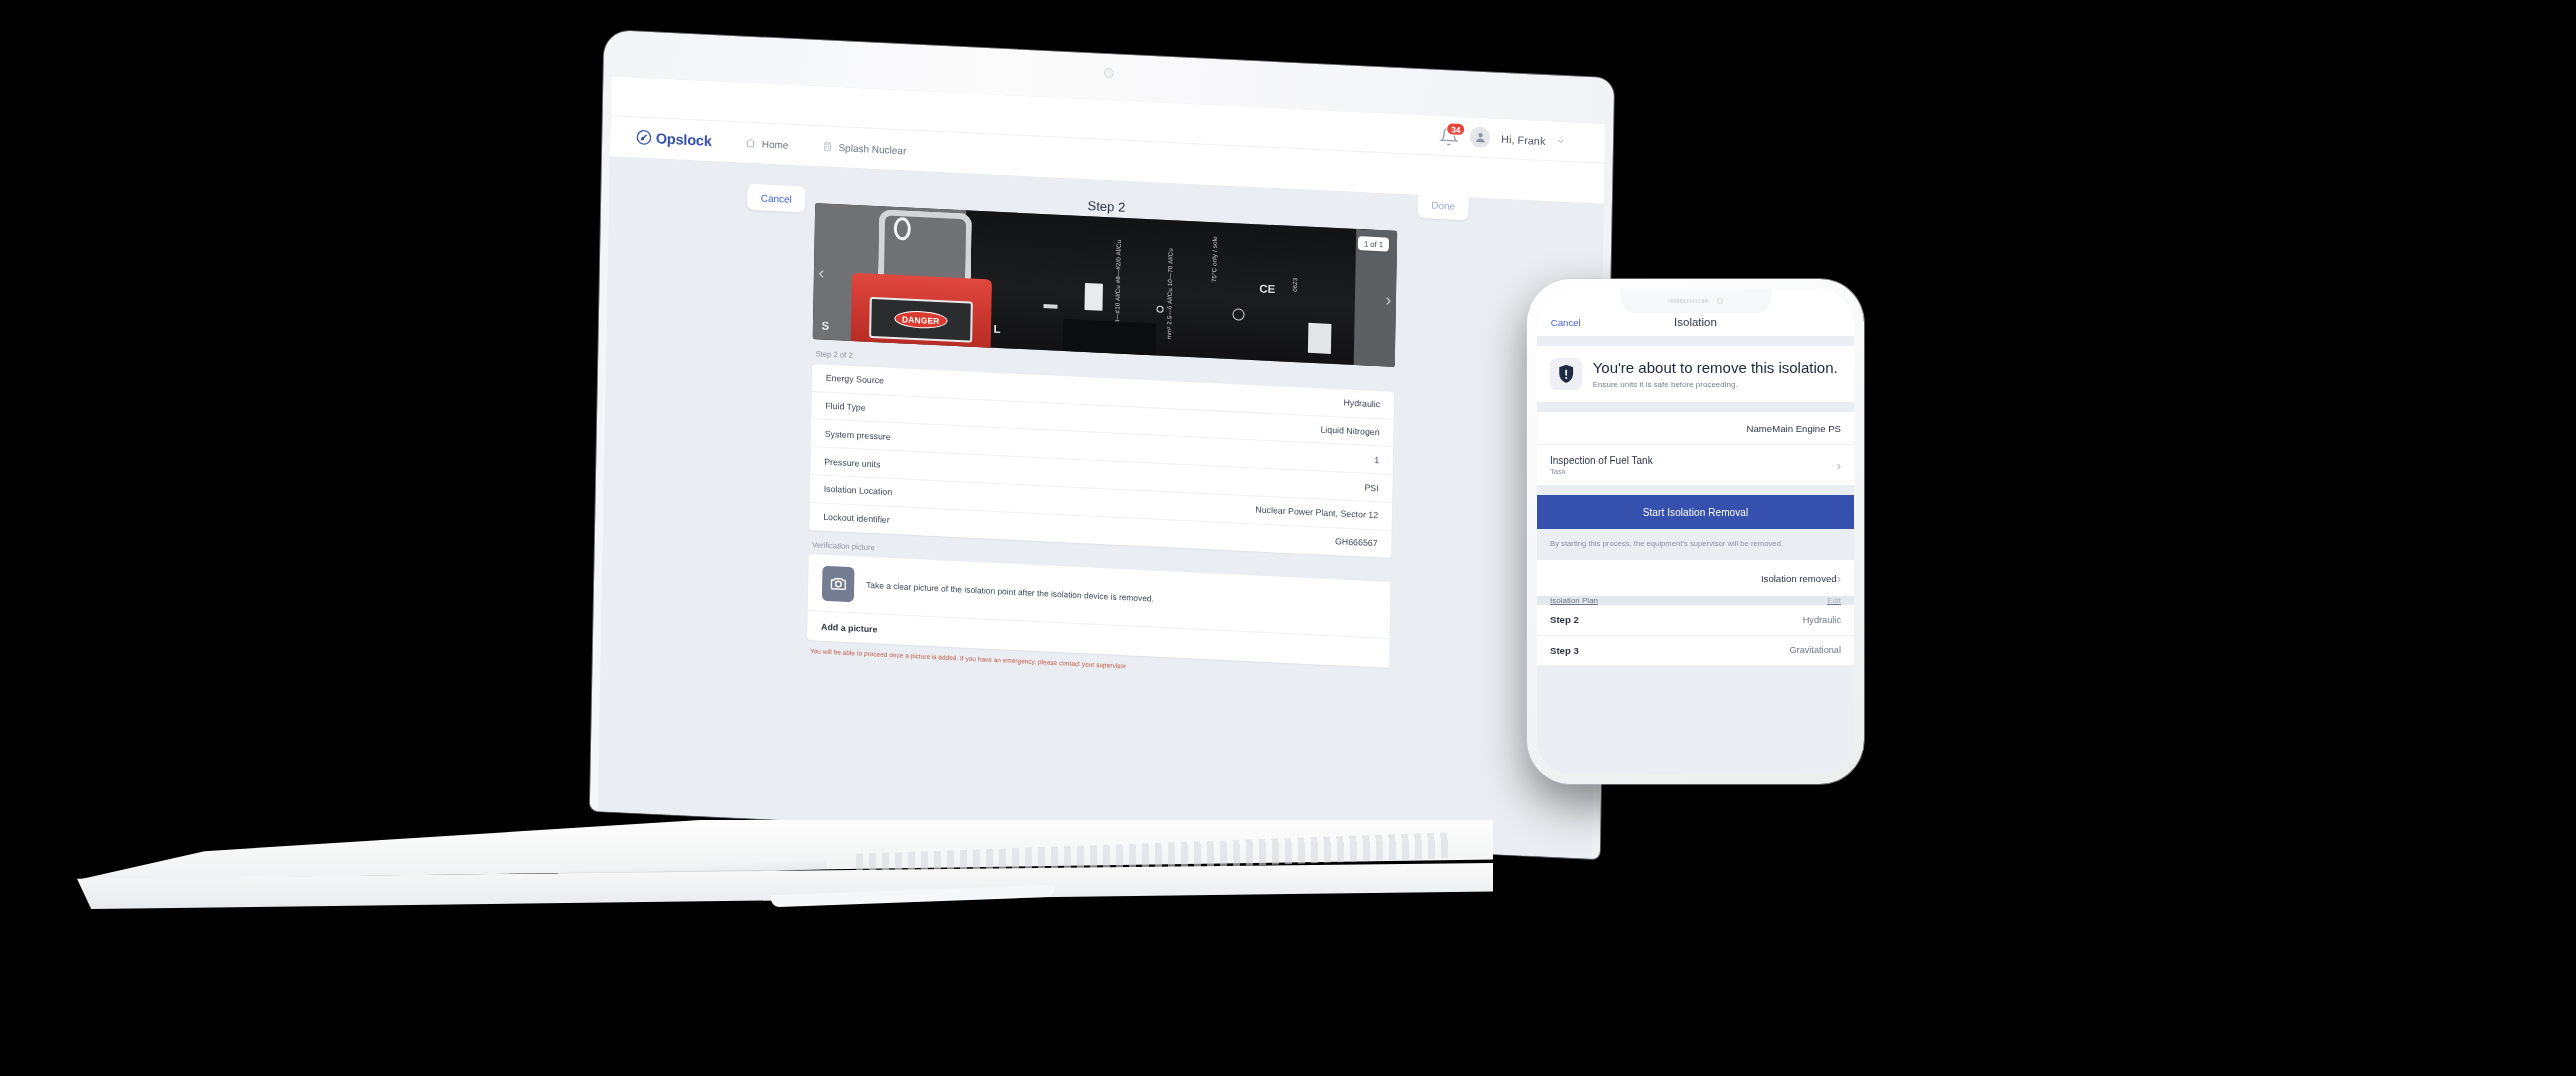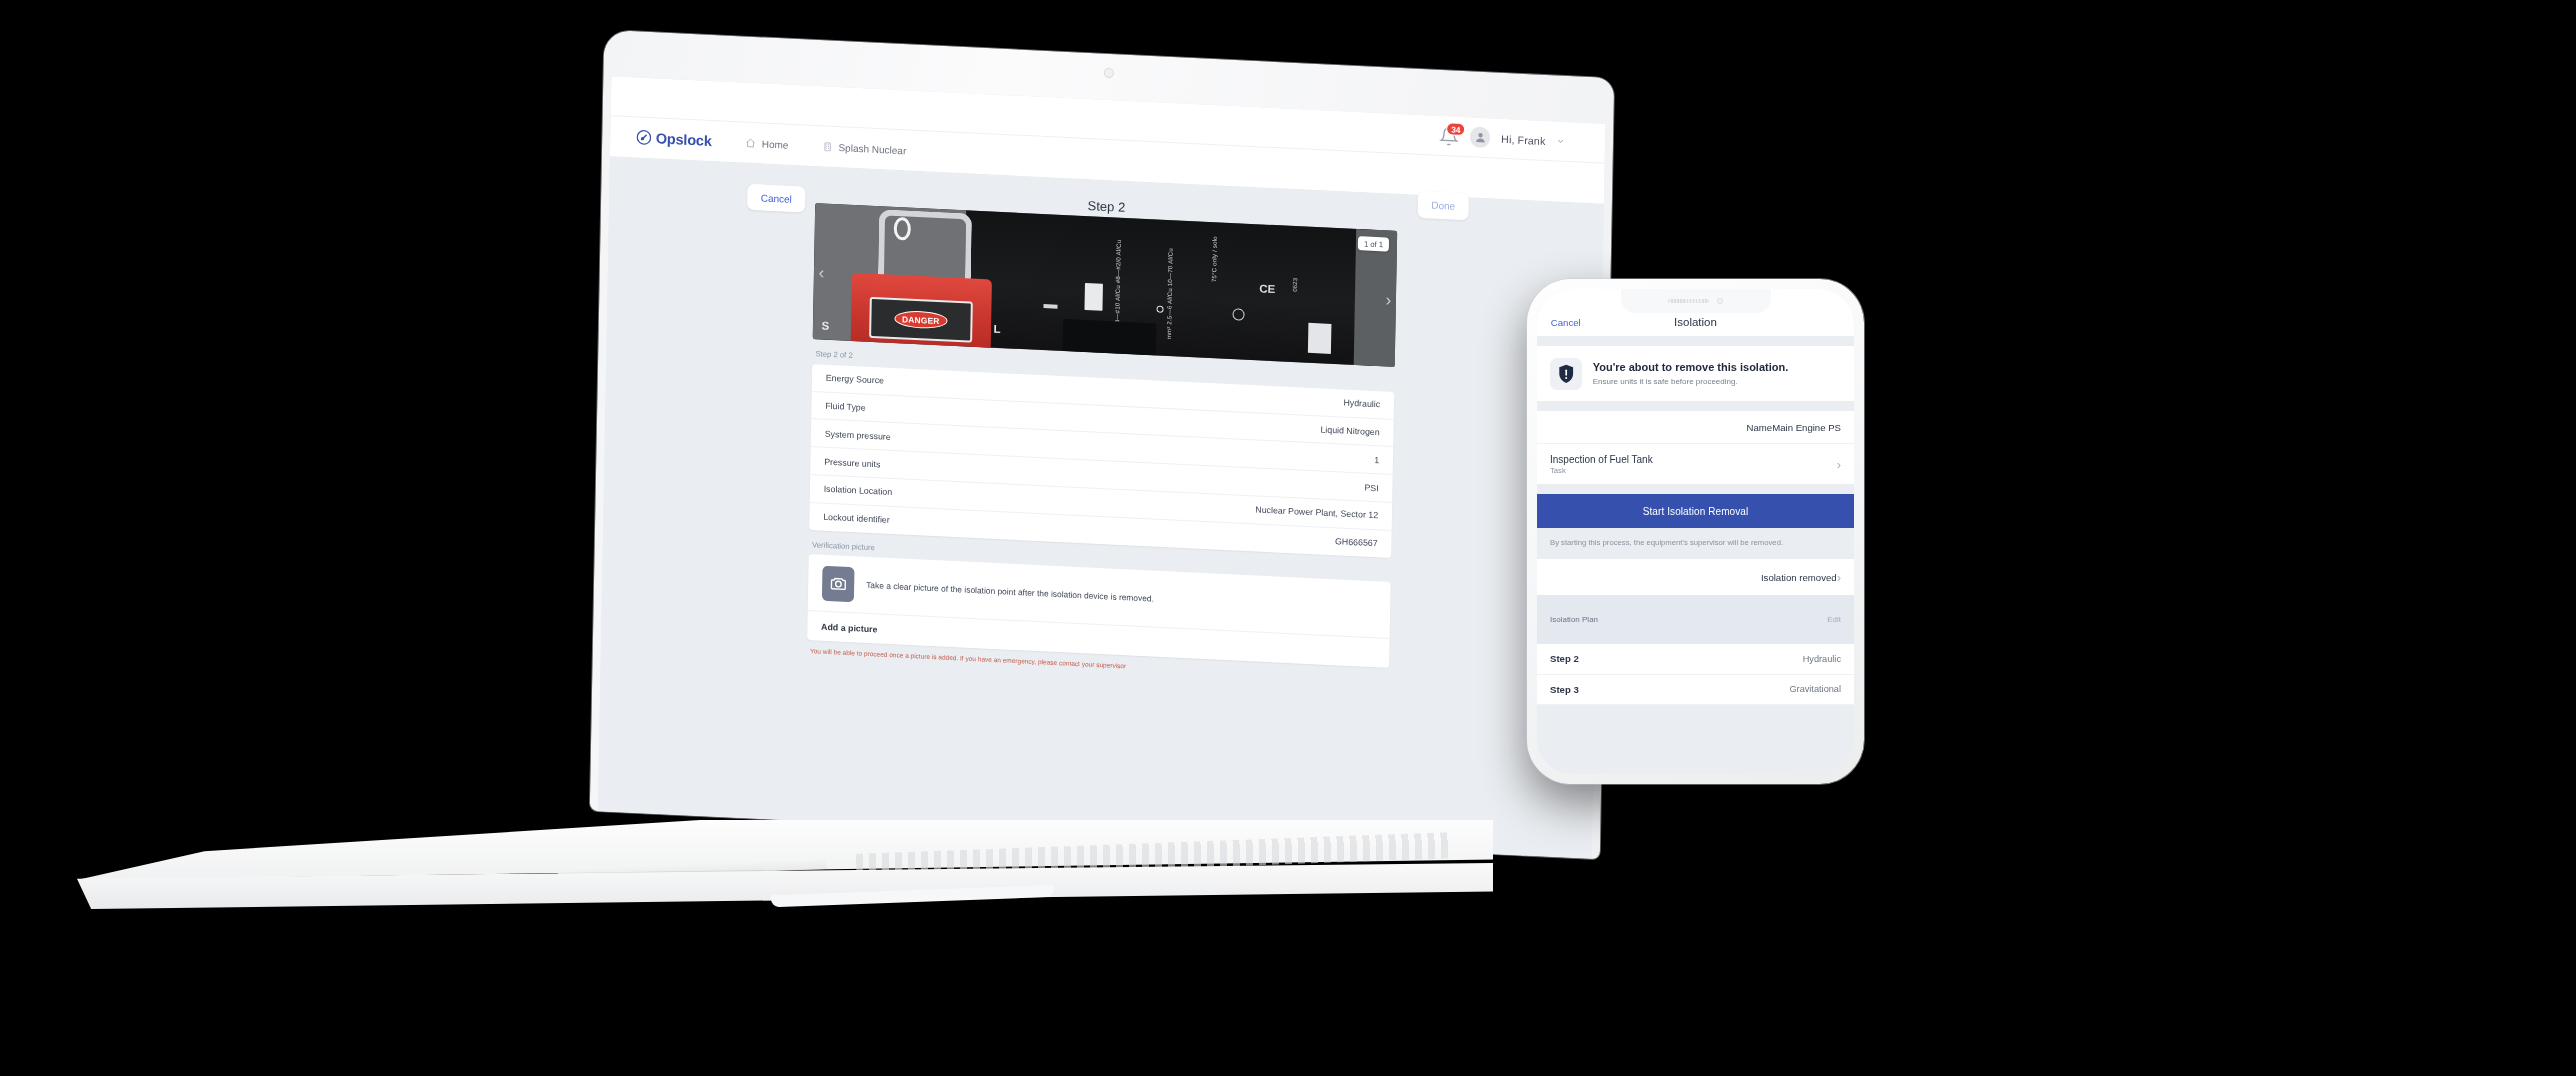--- a/index.html
+++ b/index.html
@@ -244,21 +244,21 @@
 
   .p-gap { height: 10px; background:#eaedf1; }
   .p-white { background:#fff; }
 
   .alert-row { display:flex; gap:10.7px; padding: 11.5px 13px; align-items:center; }
   .shield-tile {
     width:32px; height:32px; border-radius:6.9px; background:#eef0f5;
     display:flex; align-items:center; justify-content:center; flex:none;
   }
   .shield-tile svg { width:18.4px; height:20px; color:#1f2a44; }
-  .alert-h { font-size:11px; font-weight:700; color:#222b3d; line-height:1.35; }
+  .alert-h { font-size:15px; font-weight:400; color:#222b3d; line-height:1.35; }
   .alert-s { font-size:8px; color:#79808e; line-height:1.4; margin-top:1.5px; }
 
   .p-row {
     display:flex; align-items:center; justify-content:flex-end;
     padding: 10.7px 13px; border-bottom:0.8px solid #eff1f4; font-size:9.6px;
   }
   .p-row:last-child { border-bottom:none; }
   .p-k { color:#2c3547; }
   .p-v { color:#2c3547; }
   .p-row-sub { display:flex; align-items:center; justify-content:space-between; padding: 9.2px 13px; }
@@ -268,21 +268,21 @@
 
   .cta {
     display:block; width:100%; background:#3551ad; color:#fff;
     text-align:center; font-size:10px; padding: 11.5px 0; border:none;
     letter-spacing:0.1px;
   }
   .cta-note { font-size:7.7px; color:#8b92a0; padding: 8.4px 13px 10.7px; line-height:1.5; background:#eaedf1; }
 
   .plan-head {
     display:flex; align-items:center; justify-content:space-between;
-    padding: 20px 13px; background:#e4e8ef; font-size:8px; color:#6e7685;
+    padding: 0 13px; background:#e4e8ef; font-size:8px; color:#6e7685;text-decoration:underline;
   }
   .plan-edit { color:#a8aebb; font-size:8px;margin-left:16px; }
   .step-row {
     display:flex; align-items:center; justify-content:space-between;
     padding: 9.2px 13px; border-bottom:0.8px solid #eff1f4; background:#fff;
   }
   .step-n { font-size:9.6px; font-weight:700; color:#2c3547; }
   .step-id { font-size:7.3px; color:#9aa1ad; margin-top:1.5px; }
   .step-v { font-size:9.2px; color:#6e7685; }
 </style>

